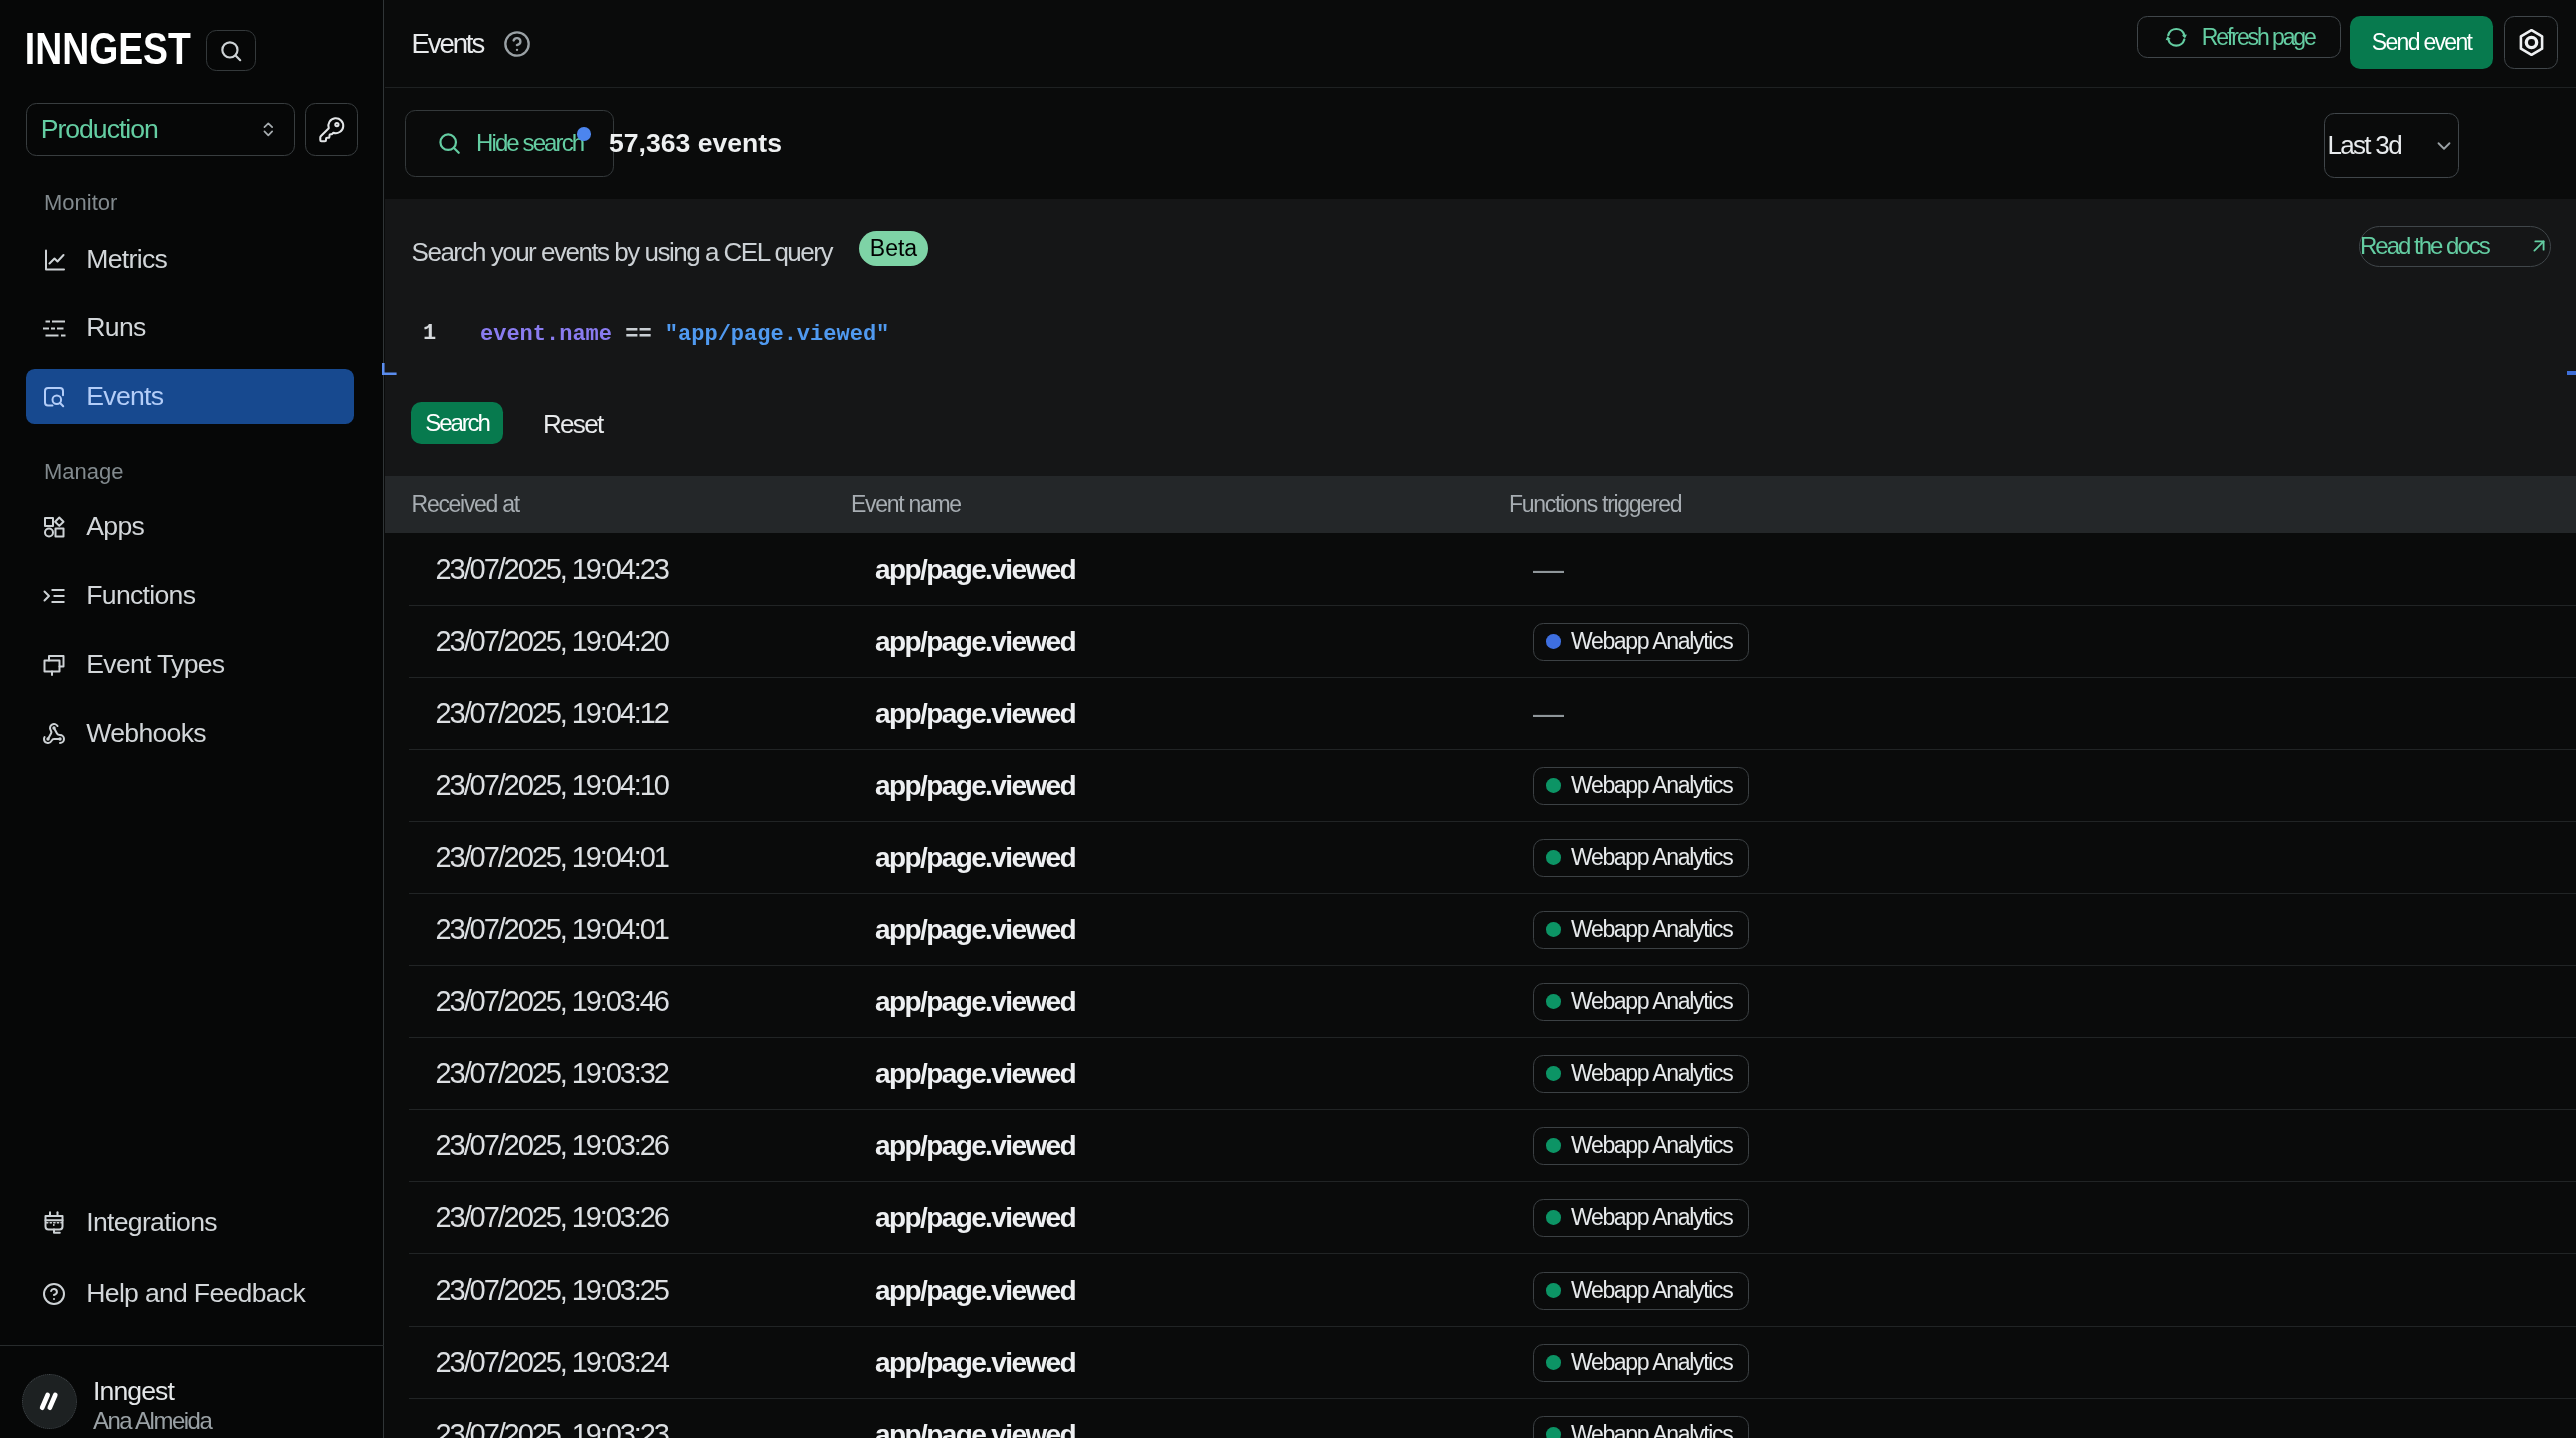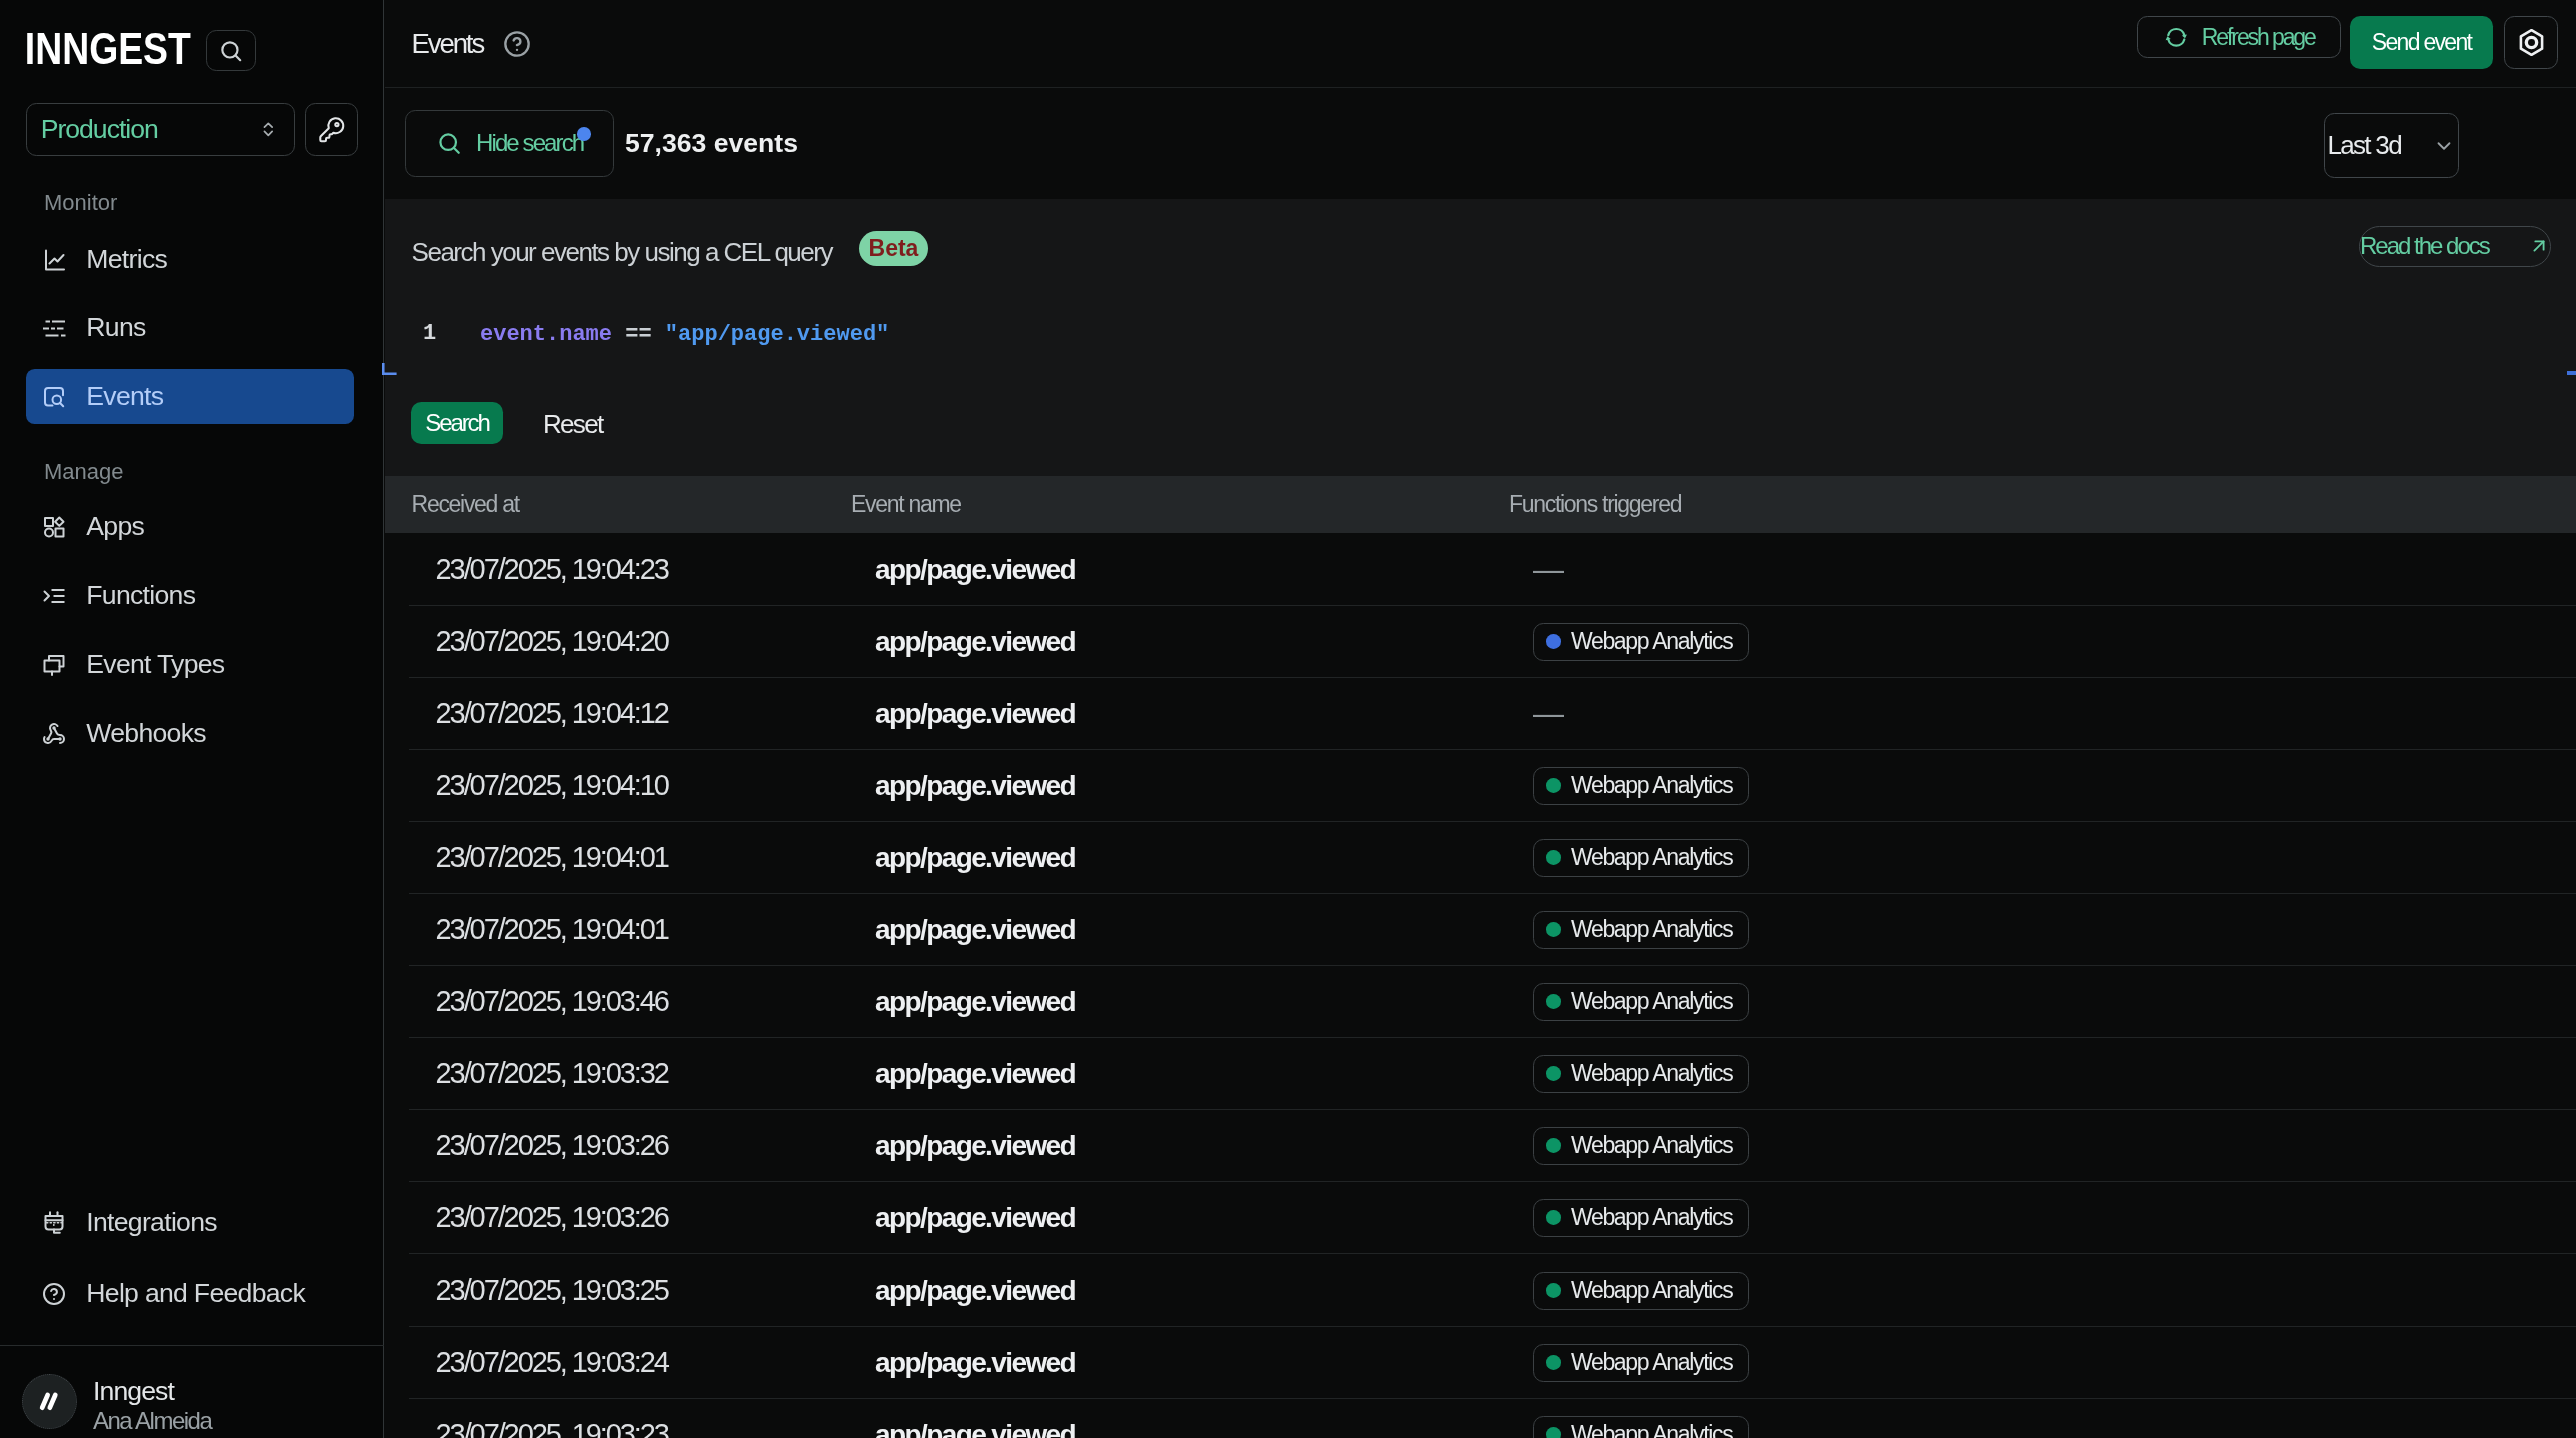--- a/index.html
+++ b/index.html
@@ -177,32 +177,32 @@
 
   <div class="abs" style="left:0; top:89px; width:2191px; height:110px;">
     <div class="obtn" style="left:20px; top:20.6px; width:209px; height:67px; border-radius:10.3px; border-color:#34393b;">
       <svg class="ic green" width="26.6" height="26.6" viewBox="0 0 24 24" style="margin-right:13.7px;">
           <circle cx="11" cy="11" r="7"></circle>
           <path d="m16.2 16.2 4.3 4.3"></path>
         </svg>
       <span class="green" style="font-size:24px; letter-spacing:-1.9px;">Hide search</span>
     </div>
     <div class="abs" style="left:192px; top:38px; width:13.7px; height:13.7px; border-radius:50%; background:#4c85ee;"></div>
-    <div class="abs" style="left:240px; top:39px; font-size:26.6px; font-weight:600; color:#eef0f1;">57,363 events</div>
+    <div class="abs" style="left:224px; top:39px; font-size:26.6px; font-weight:600; color:#eef0f1;">57,363 events</div>
     <div class="obtn" style="left:1939px; top:24px; width:135px; height:65px;gap:24px;">
       <span style="font-size:26px; letter-spacing:-1.7px;">Last 3d</span>
       <svg class="ic" width="22" height="22" viewBox="0 0 24 24" style="color:#9aa1a5; margin-left:8.6px;">
           <path d="m6 9 6 6 6-6"></path>
         </svg>
     </div>
   </div>
 
   <div class="abs" style="left:0; top:199px; width:2191px; height:277px; background:#151617;">
     <div class="abs" style="left:26.6px; top:38px; font-size:26px; letter-spacing:-1.5px; color:#ccd1d5;">Search your events by using a CEL query</div>
-    <div class="abs" style="left:474px; top:32px; width:69px; height:35px; background:#7ed3a6; border-radius:18px; display:flex; align-items:center; justify-content:center; font-size:23px; font-weight:bold; color:#7f1d1d;">Beta</div>
+    <div class="abs" style="left:474px; top:32px; width:69px; height:35px; background:#7ed3a6; border-radius:18px; display:flex; align-items:center; justify-content:center; font-size:23px; font-weight:normal; color:#000000;">Beta</div>
     <div class="obtn" style="left:1974px; top:26.6px; width:192px; height:41px; border-radius:20.6px;justify-content:space-between;">
       <span class="green" style="font-size:24px; letter-spacing:-2px;">Read the docs</span>
       <svg class="ic green" width="22" height="22" viewBox="0 0 24 24" style="margin-left:10.3px;">
           <path d="M7 17 17 7"></path>
           <path d="M8 7h9v9"></path>
         </svg>
     </div>
 
     <div class="abs" style="left:38px; top:122px; font-family:'Liberation Mono',monospace; font-size:22px; font-weight:600; color:#d5d9dc;">1</div>
     <div class="abs" style="left:95px; top:123px; font-family:'Liberation Mono',monospace; font-size:22px; font-weight:600;">

